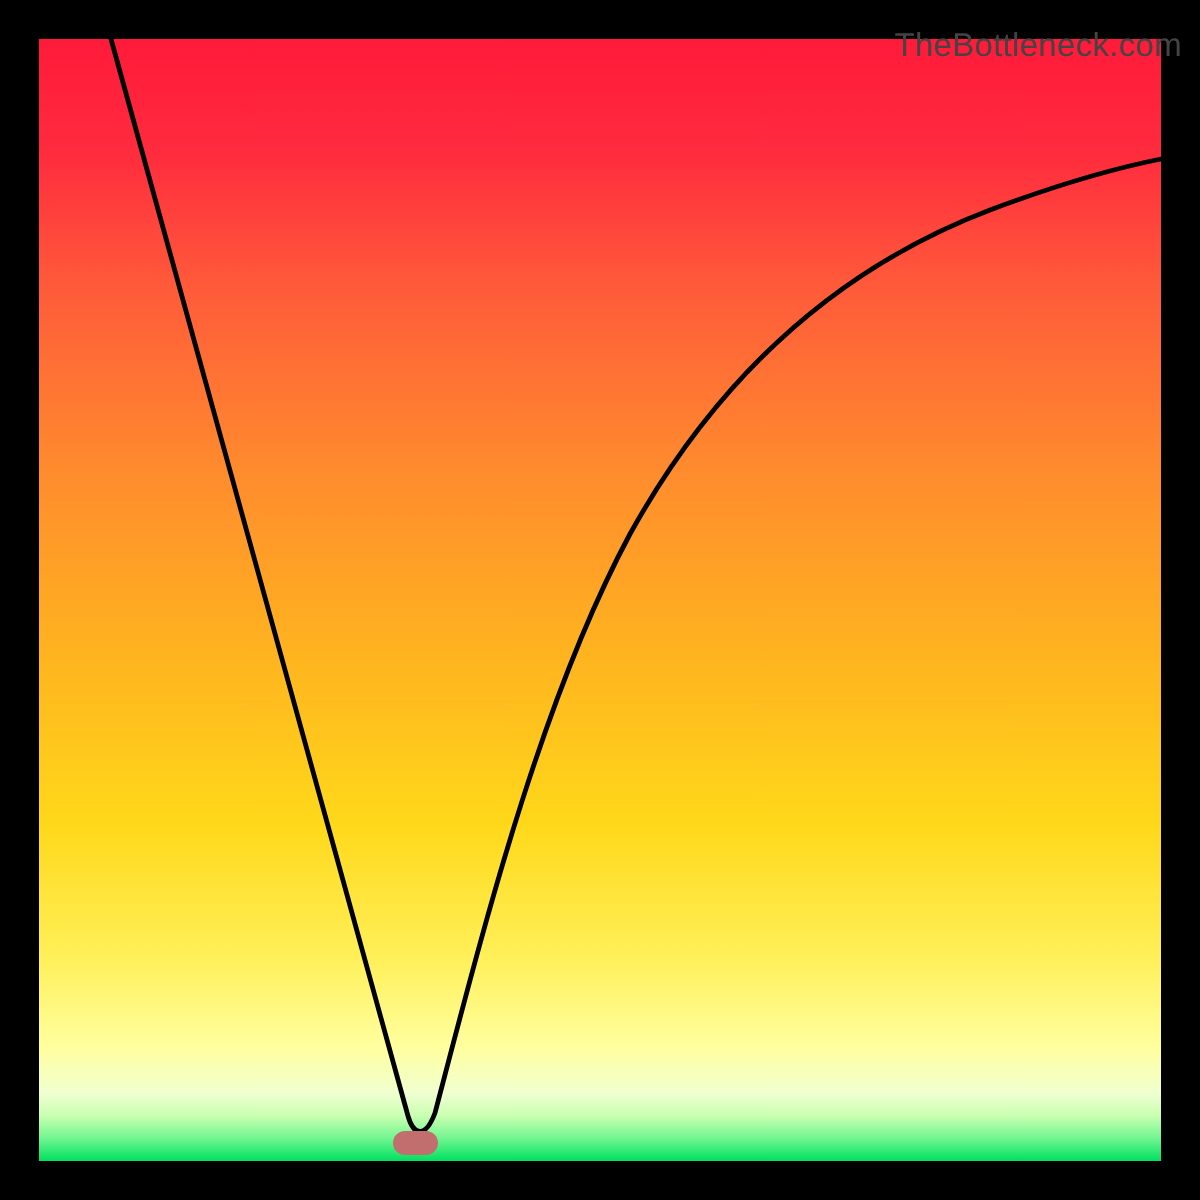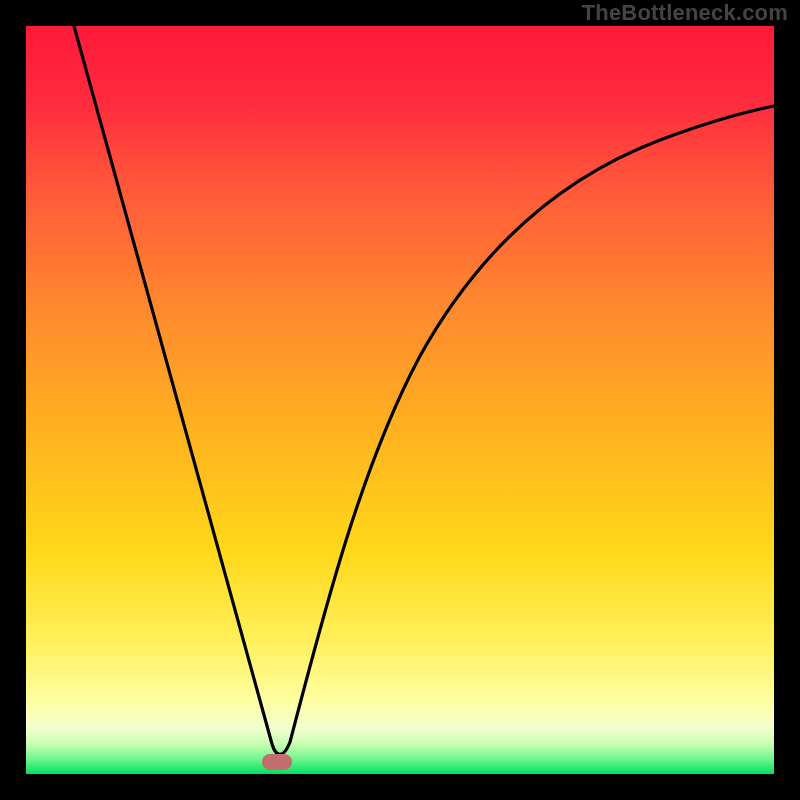--- a/index.html
+++ b/index.html
@@ -12,25 +12,25 @@
     font-family: Arial, Helvetica, sans-serif;
   }
   .frame {
     position: relative;
     width: 800px;
     height: 800px;
     box-sizing: border-box;
   }
   .watermark {
     position: absolute;
-    top: 0;
+    top: 17px;
     right: 12px;
     color: #444;
     font-size: 22px;
-    font-weight: 700;
+    font-weight: 400;
     letter-spacing: 0.2px;
     z-index: 50;
     user-select: none;
   }
   svg {
     display: block;
   }
 </style>
 </head>
 <body>

